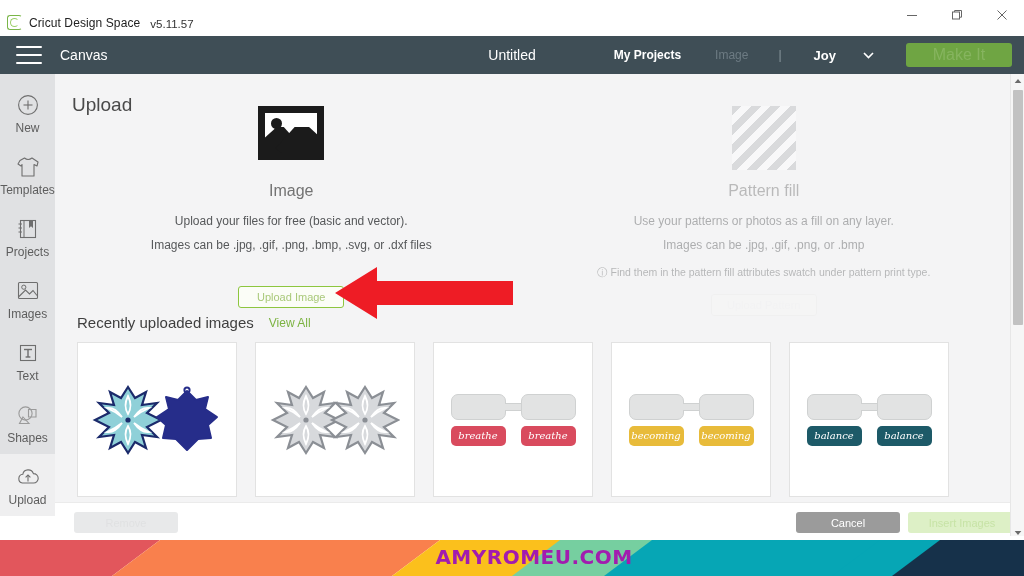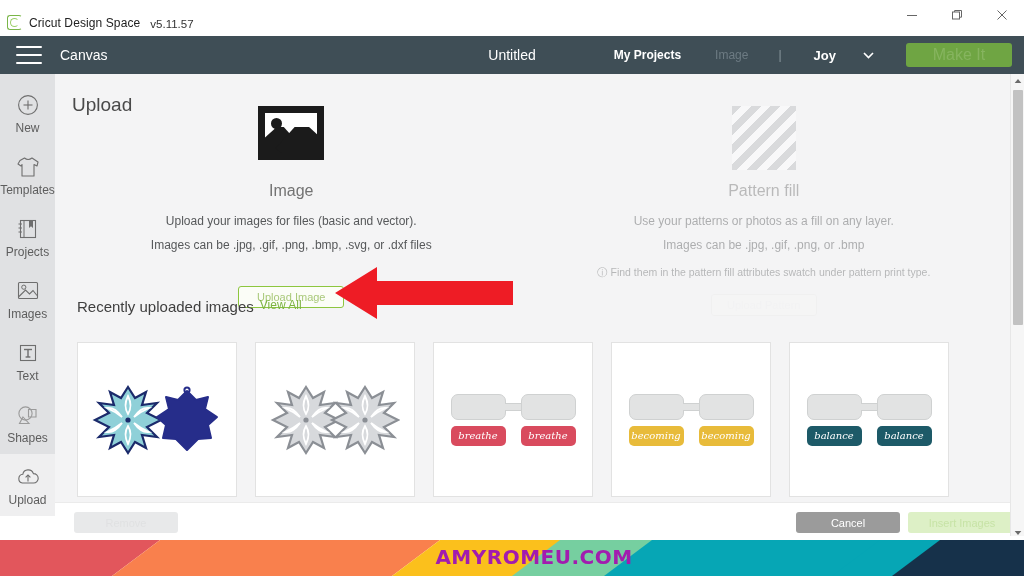--- a/index.html
+++ b/index.html
@@ -126,21 +126,21 @@
     background: #fbfdf7; color: #a9c97a; font-size: 11px;
     display: flex; align-items: center; justify-content: center; margin-top: 14px;
   }
   .btn-ghost {
     width: 106px; height: 22px; border: 1px solid #ececec; border-radius: 3px;
     background: #f7f7f7; color: #f1f1f1; font-size: 11px;
     display: flex; align-items: center; justify-content: center; margin-top: 14px;
   }
 
   
-  .recent-bar { position: absolute; left: 22px; top: 224px; display: flex; align-items: flex-start; gap: 6px; }
+  .recent-bar { position: absolute; left: 22px; top: 240px; display: flex; align-items: center; gap: 15px; }
   .recent-title { font-size: 15px; color: #3f3f3f; }
   .recent-viewall { font-size: 12px; color: #7cb342; }
 
   .thumbs { position: absolute; left: 22px; top: 268px; display: flex; gap: 18px; }
   .thumb {
     width: 160px; height: 155px; background: #ffffff; border: 1px solid #e2e2e2;
     display: flex; align-items: center; justify-content: center;
   }
   .thumb-inner { width: 150px; height: 120px; display: flex; align-items: center; justify-content: center; gap: 6px; }
 
@@ -340,21 +340,21 @@
     <div class="panel-title">Upload</div>
 
     <div class="upload-cols">
 
       <div class="col">
         <div class="img-icon">
           <div class="dot"></div>
             <div class="mount"></div>
         </div>
         <div class="col-head">Image</div>
-        <div class="col-line">Upload your images for files (basic and vector).</div>
+        <div class="col-line">Upload your files for free (basic and vector).</div>
         <div class="col-line">Images can be .jpg, .gif, .png, .bmp, .svg, or .dxf files</div>
         <div class="spacer-sm"></div>
         <div class="btn-outline">Upload Image</div>
       </div>
 
       <div class="col faded">
         <div class="pat-icon"></div>
         <div class="col-head">Pattern fill</div>
         <div class="col-line">Use your patterns or photos as a fill on any layer.</div>
         <div class="col-line">Images can be .jpg, .gif, .png, or .bmp</div>

